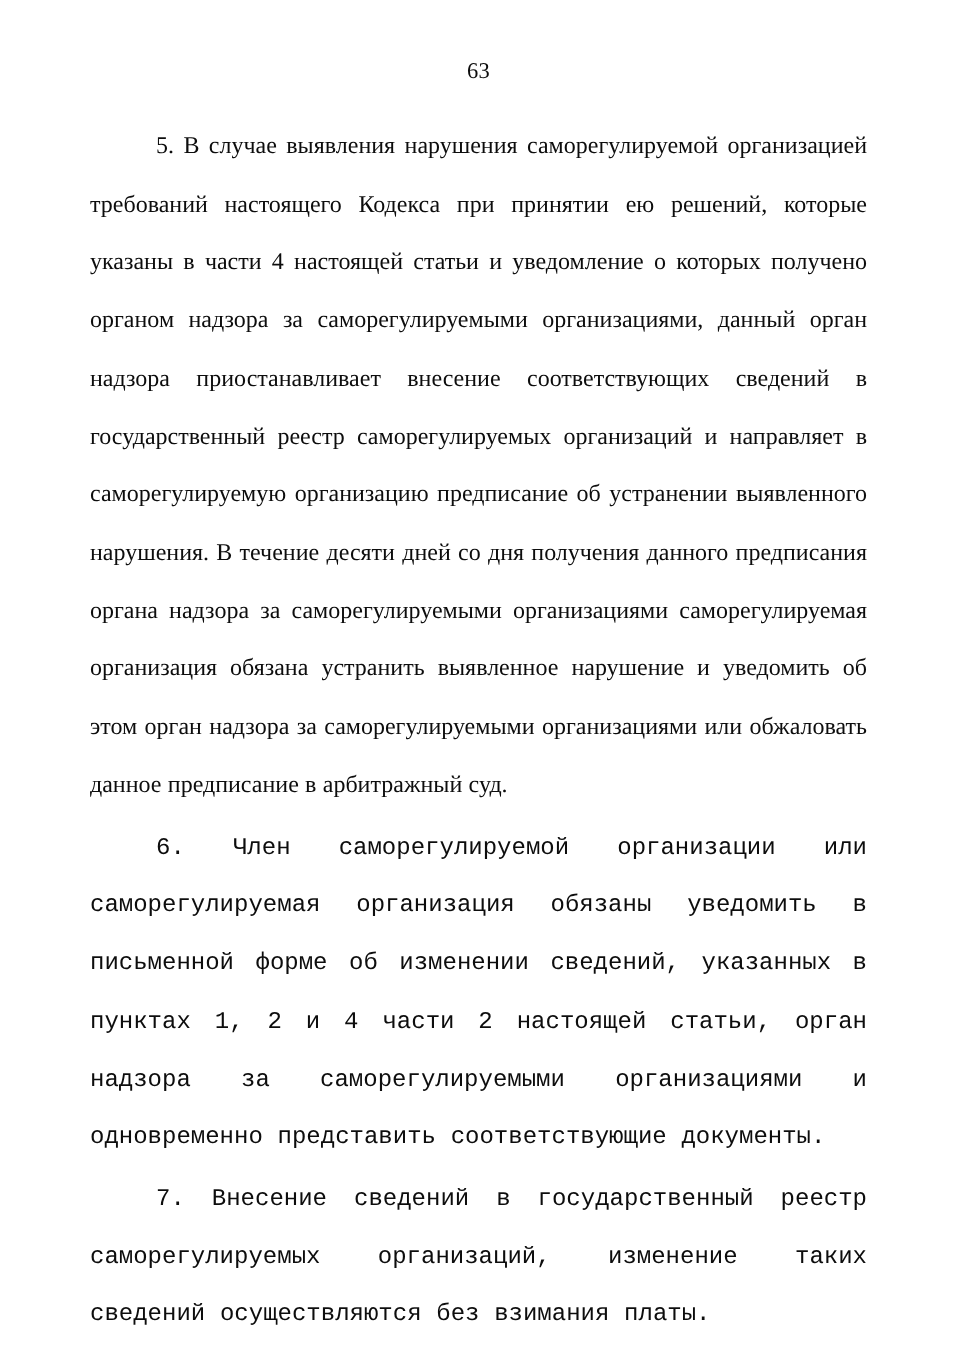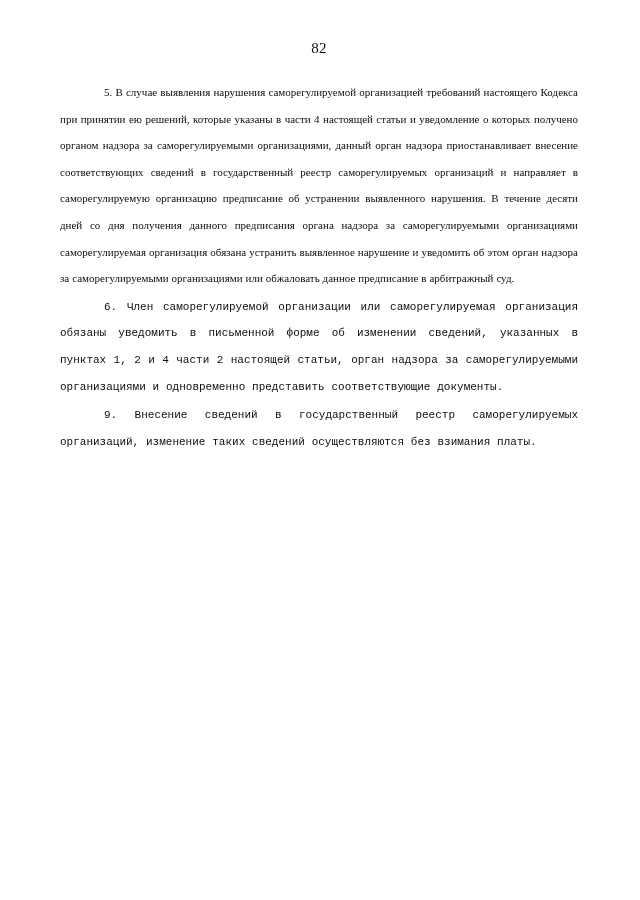--- a/index.html
+++ b/index.html
@@ -23,36 +23,36 @@
     position: relative;
   }
   .page-number {
     text-align: center;
     font-size: 15px;
     margin: 0 0 22px 0;
     letter-spacing: 0.2px;
   }
   .body-text p {
     margin: 0 0 0 0;
-    font-size: 11px;
+    font-size: 16px;
     line-height: 2.42;
     text-align: justify;
     text-align-last: left;
     text-indent: 44px;
     word-spacing: 0.2px;
     hyphens: none;
   }
   .body-text p.gap {
     margin-top: 2px;
     font-family: Liberation Mono, monospace;
   }
 </style>
 </head>
 <body>
 
 <div class="page">
-  <div class="page-number">82</div>
+  <div class="page-number">63</div>
   <div class="body-text">
     <p>5. В случае выявления нарушения саморегулируемой организацией требований настоящего Кодекса при принятии ею решений, которые указаны в части 4 настоящей статьи и уведомление о которых получено органом надзора за саморегулируемыми организациями, данный орган надзора приостанавливает внесение соответствующих сведений в государственный реестр саморегулируемых организаций и направляет в саморегулируемую организацию предписание об устранении выявленного нарушения. В течение десяти дней со дня получения данного предписания органа надзора за саморегулируемыми организациями саморегулируемая организация обязана устранить выявленное нарушение и уведомить об этом орган надзора за саморегулируемыми организациями или обжаловать данное предписание в арбитражный суд.</p>
     <p class="gap">6. Член саморегулируемой организации или саморегулируемая организация обязаны уведомить в письменной форме об изменении сведений, указанных в пунктах 1, 2 и 4 части 2 настоящей статьи, орган надзора за саморегулируемыми организациями и одновременно представить соответствующие документы.</p>
-    <p class="gap">9. Внесение сведений в государственный реестр саморегулируемых организаций, изменение таких сведений осуществляются без взимания платы.</p>
+    <p class="gap">7. Внесение сведений в государственный реестр саморегулируемых организаций, изменение таких сведений осуществляются без взимания платы.</p>
   </div>
 </div>
 
 </body></html>

